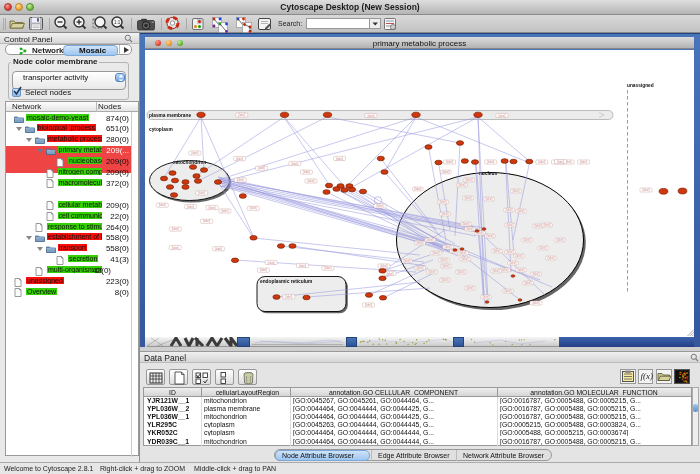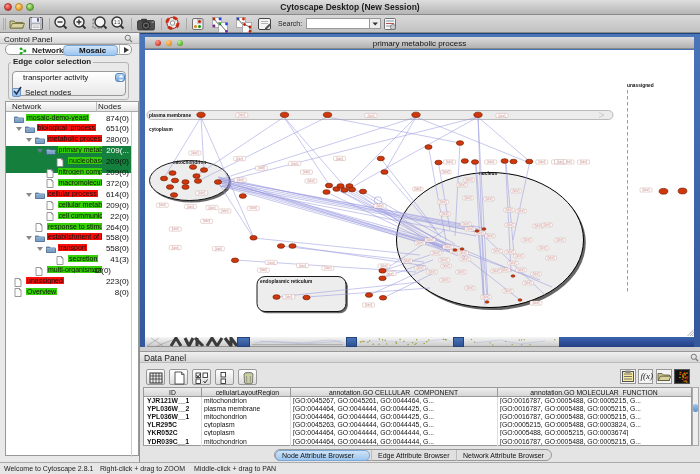--- a/index.html
+++ b/index.html
@@ -143,23 +143,23 @@
         <path d="M2 1.8 L6 4 L2 6.4" fill="none" stroke="#2a2" stroke-width="0.7"></path>
       </svg>
   <div class="abs" style="left:26px;top:1px;font-size:8px;font-weight:bold;color:#222">Network</div>
   <div class="abs" style="left:57px;top:0;width:55px;height:10.5px;background:linear-gradient(#cfe3f8,#9ec6ef);border-radius:4px;border:0.5px solid #7aa8d8"></div>
   <div class="abs" style="left:73px;top:1px;font-size:8px;font-weight:bold;color:#111">Mosaic</div>
   <div class="abs" style="left:113px;top:0;width:1px;height:9.5px;background:#bbb"></div>
   <div class="abs" style="left:118px;top:2px;width:0;height:0;border-left:5px solid #333;border-top:3.5px solid transparent;border-bottom:3.5px solid transparent"></div>
  </div>
 
  <div class="abs" style="left:8px;top:29px;width:121px;height:38px;border:1px solid #b5b5b5;border-radius:3px"></div>
- <div class="abs" style="left:11px;top:24px;background:#e9e9e9;padding:0 2px;font-size:8px;font-weight:bold;color:#222">Edge color selection</div>
-
- <div class="abs" style="left:12px;top:38px;width:114px;height:25px;background:linear-gradient(#ffffff,#e8e8e8);border:1px solid #999;border-radius:4px">
+ <div class="abs" style="left:11px;top:24px;background:#e9e9e9;padding:0 2px;font-size:8px;font-weight:bold;color:#222">Node color membrane</div>
+
+ <div class="abs" style="left:12px;top:38px;width:114px;height:19px;background:linear-gradient(#ffffff,#e8e8e8);border:1px solid #999;border-radius:4px">
   <div class="abs" style="left:10px;top:1px;font-size:8px;color:#111">transporter activity</div>
   <div class="abs" style="left:102px;top:1px;width:10px;height:8.5px;background:linear-gradient(#bcd6f4,#6fa4e0);border-radius:3px;border:0.5px solid #5588c0;overflow:hidden">
    <svg width="10" height="9" viewBox="0 0 10 9" style="position:absolute;left:0;top:0">
           <path d="M5 0.8 L7.4 3.4 L2.6 3.4 Z" fill="#fff"></path>
           <path d="M5 8 L7.4 5.4 L2.6 5.4 Z" fill="#fff"></path>
         </svg>
   </div>
  </div>
 
  <div class="abs" style="left:12px;top:55px;width:9px;height:9px;background:linear-gradient(#cde2f6,#8cb8e8);border:1px solid #6a94c4;border-radius:2px">
@@ -201,21 +201,21 @@
         <div class="abs" style="left:20.0px;top:3.5px;width:0;height:0;border-top:4px solid #888;border-left:3px solid transparent;border-right:3px solid transparent"></div>
         <span style="position:absolute;left:29.0px">
           <svg width="10" height="8" style="position:absolute;top:1.5px">
             <path d="M0.5 7.5 L0.5 2 L3.5 2 L4.5 3 L9.5 3 L9.5 7.5 Z" fill="#7da2c6" stroke="#3e628c" stroke-width="0.8"></path>
             <path d="M0.5 3.8 L9.5 3.8" stroke="#a7c2dc" stroke-width="0.8" fill="none"></path>
           </svg>
         </span>
         <span style="position:absolute;left:41.0px;top:0.5px;max-width:55.0px;font-size:7px;color:#111;background:#fb0f0a;padding:0 1px;white-space:nowrap;overflow:hidden;display:inline-block">metabolic process</span>
         <span style="position:absolute;right:2px;top:0.5px;font-size:8px;color:#111">280(0)</span>
       </div>
-      <div class="abs" style="left:0;top:43.7px;width:125px;height:27px;background:#15803d;">
+      <div class="abs" style="left:0;top:43.7px;width:125px;height:27px;background:#ef4444;">
         <div class="abs" style="left:30.5px;top:3.5px;width:0;height:0;border-top:4px solid #667a9c;border-left:3px solid transparent;border-right:3px solid transparent"></div>
         <span style="position:absolute;left:39.5px">
           <svg width="10" height="8" style="position:absolute;top:1.5px">
             <path d="M0.5 7.5 L0.5 2 L3.5 2 L4.5 3 L9.5 3 L9.5 7.5 Z" fill="#7da2c6" stroke="#3e628c" stroke-width="0.8"></path>
             <path d="M0.5 3.8 L9.5 3.8" stroke="#a7c2dc" stroke-width="0.8" fill="none"></path>
           </svg>
         </span>
         <span style="position:absolute;left:51.5px;top:0.5px;max-width:44.5px;font-size:7px;color:#111;background:#35d104;padding:0 1px;white-space:nowrap;overflow:hidden;display:inline-block">primary metabo</span>
         <span style="position:absolute;right:2px;top:0.5px;font-size:8px;color:#fff">209(...</span>
       </div>
@@ -241,31 +241,20 @@
       </div>
       <div class="abs" style="left:0;top:76.4px;width:125px;height:11px;">
         <span style="position:absolute;left:39.5px">
           <svg width="8" height="9" style="position:absolute;top:1px">
             <path d="M1 0.5 L5.5 0.5 L7 2 L7 8.5 L1 8.5 Z" fill="#fff" stroke="#808080" stroke-width="0.8"></path>
             <path d="M5.5 0.5 L5.5 2 L7 2" fill="none" stroke="#808080" stroke-width="0.7"></path>
           </svg>
         </span>
         <span style="position:absolute;left:51.5px;top:0.5px;max-width:44.5px;font-size:7px;color:#111;background:#35d104;padding:0 1px;white-space:nowrap;overflow:hidden;display:inline-block">macromolecule</span>
         <span style="position:absolute;right:2px;top:0.5px;font-size:8px;color:#111">372(0)</span>
-      </div>
-      <div class="abs" style="left:0;top:87.3px;width:125px;height:11px;">
-        <div class="abs" style="left:20.0px;top:3.5px;width:0;height:0;border-top:4px solid #888;border-left:3px solid transparent;border-right:3px solid transparent"></div>
-        <span style="position:absolute;left:29.0px">
-          <svg width="10" height="8" style="position:absolute;top:1.5px">
-            <path d="M0.5 7.5 L0.5 2 L3.5 2 L4.5 3 L9.5 3 L9.5 7.5 Z" fill="#7da2c6" stroke="#3e628c" stroke-width="0.8"></path>
-            <path d="M0.5 3.8 L9.5 3.8" stroke="#a7c2dc" stroke-width="0.8" fill="none"></path>
-          </svg>
-        </span>
-        <span style="position:absolute;left:41.0px;top:0.5px;max-width:55.0px;font-size:7px;color:#111;background:#fb0f0a;padding:0 1px;white-space:nowrap;overflow:hidden;display:inline-block">cellular process</span>
-        <span style="position:absolute;right:2px;top:0.5px;font-size:8px;color:#111">614(0)</span>
       </div>
       <div class="abs" style="left:0;top:98.2px;width:125px;height:11px;">
         <span style="position:absolute;left:39.5px">
           <svg width="8" height="9" style="position:absolute;top:1px">
             <path d="M1 0.5 L5.5 0.5 L7 2 L7 8.5 L1 8.5 Z" fill="#fff" stroke="#808080" stroke-width="0.8"></path>
             <path d="M5.5 0.5 L5.5 2 L7 2" fill="none" stroke="#808080" stroke-width="0.7"></path>
           </svg>
         </span>
         <span style="position:absolute;left:51.5px;top:0.5px;max-width:44.5px;font-size:7px;color:#111;background:#35d104;padding:0 1px;white-space:nowrap;overflow:hidden;display:inline-block">cellular metabo</span>
         <span style="position:absolute;right:2px;top:0.5px;font-size:8px;color:#111">209(0)</span>

